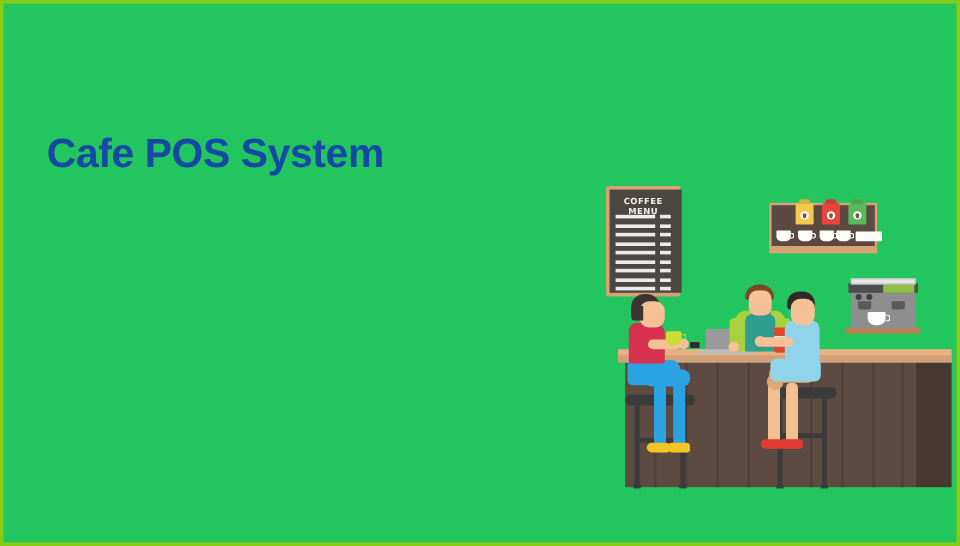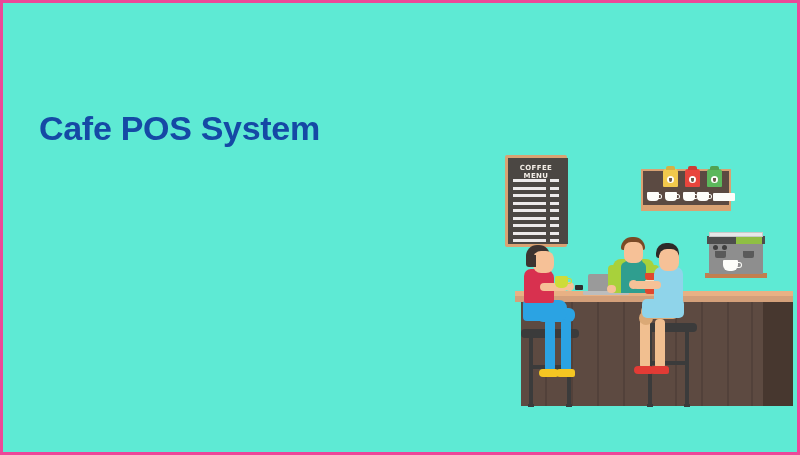--- a/index.html
+++ b/index.html
@@ -5,22 +5,22 @@
   * { box-sizing: border-box; margin: 0; padding: 0; }
   html, body {
     width: 800px; height: 455px;
     background: #ffffff;
     font-family: "Liberation Sans", sans-serif;
     overflow: hidden;
   }
   #slide {
     position: relative;
     width: 800px; height: 455px;
-    background: #5eead4;
-    border: 3px solid #ec4899;
+    background: #22c55e;
+    border: 3px solid #84cc16;
   }
   
   #headline {
     position: absolute;
     left: 36px; top: 97px;
     width: 430px;
     color: #1549a5;
     font-weight: bold;
     font-size: 34px;
     line-height: 56px;

